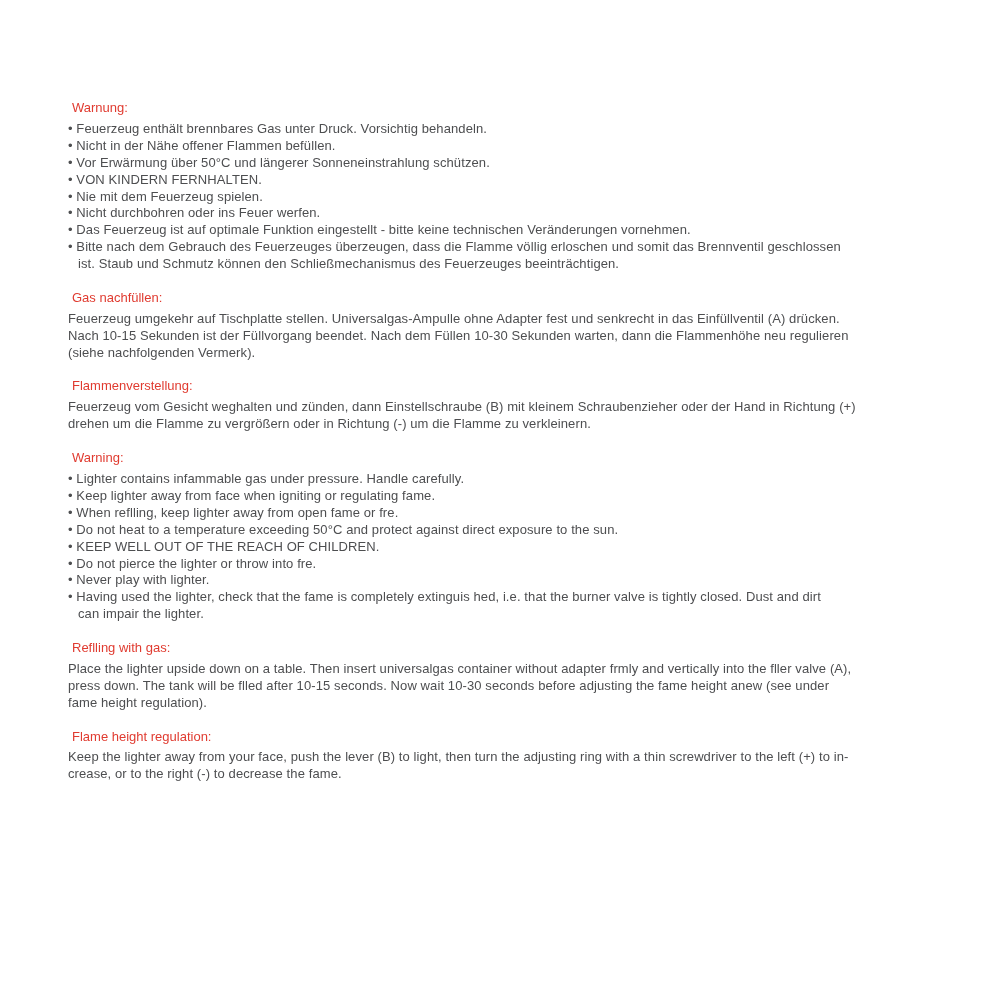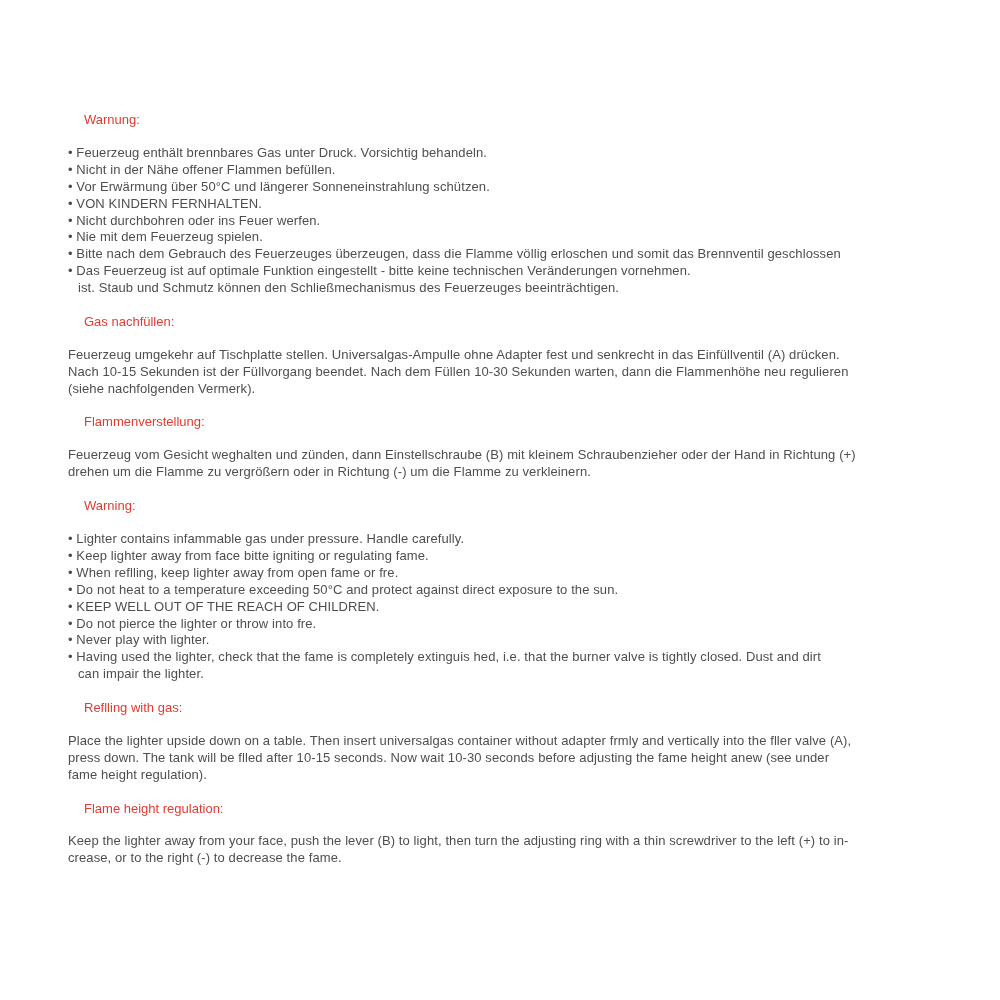--- a/index.html
+++ b/index.html
@@ -17,21 +17,21 @@
   }
   main.sheet {
     box-sizing: border-box;
     width: 1000px;
     height: 1000px;
     padding: 96px 40px 0 68px;
   }
   .section { margin: 0; }
   .section + .section { margin-top: 16.9px; }
   .heading {
-    margin: 16px;
+    margin: 4px;
     font-size: 13px;
     font-weight: 400;
     line-height: 16.9px;
     color: #e03b30;
     white-space: pre;
   }
   .line {
     font-size: 13px;
     line-height: 16.9px;
     white-space: pre;
@@ -43,41 +43,41 @@
 <body>
 
 <main class="sheet">
   <div id="sections">
       <section class="section">
         <h2 class="heading">Warnung:</h2>
         <div class="line">• Feuerzeug enthält brennbares Gas unter Druck. Vorsichtig behandeln.</div>
         <div class="line">• Nicht in der Nähe offener Flammen befüllen.</div>
         <div class="line">• Vor Erwärmung über 50°C und längerer Sonneneinstrahlung schützen.</div>
         <div class="line">• VON KINDERN FERNHALTEN.</div>
+        <div class="line">• Nie mit dem Feuerzeug spielen.</div>
         <div class="line">• Nicht durchbohren oder ins Feuer werfen.</div>
-        <div class="line">• Nie mit dem Feuerzeug spielen.</div>
+        <div class="line">• Das Feuerzeug ist auf optimale Funktion eingestellt - bitte keine technischen Veränderungen vornehmen.</div>
         <div class="line">• Bitte nach dem Gebrauch des Feuerzeuges überzeugen, dass die Flamme völlig erloschen und somit das Brennventil geschlossen</div>
-        <div class="line">• Das Feuerzeug ist auf optimale Funktion eingestellt - bitte keine technischen Veränderungen vornehmen.</div>
         <div class="line indent">ist. Staub und Schmutz können den Schließmechanismus des Feuerzeuges beeinträchtigen.</div>
       </section>
       <section class="section">
         <h2 class="heading">Gas nachfüllen:</h2>
         <div class="line">Feuerzeug umgekehr auf Tischplatte stellen. Universalgas-Ampulle ohne Adapter fest und senkrecht in das Einfüllventil (A) drücken.</div>
         <div class="line">Nach 10-15 Sekunden ist der Füllvorgang beendet. Nach dem Füllen 10-30 Sekunden warten, dann die Flammenhöhe neu regulieren</div>
         <div class="line">(siehe nachfolgenden Vermerk).</div>
       </section>
       <section class="section">
         <h2 class="heading">Flammenverstellung:</h2>
         <div class="line">Feuerzeug vom Gesicht weghalten und zünden, dann Einstellschraube (B) mit kleinem Schraubenzieher oder der Hand in Richtung (+)</div>
         <div class="line">drehen um die Flamme zu vergrößern oder in Richtung (-) um die Flamme zu verkleinern.</div>
       </section>
       <section class="section">
         <h2 class="heading">Warning:</h2>
         <div class="line">• Lighter contains infammable gas under pressure. Handle carefully.</div>
-        <div class="line">• Keep lighter away from face bitte igniting or regulating fame.</div>
+        <div class="line">• Keep lighter away from face when igniting or regulating fame.</div>
         <div class="line">• When reflling, keep lighter away from open fame or fre.</div>
         <div class="line">• Do not heat to a temperature exceeding 50°C and protect against direct exposure to the sun.</div>
         <div class="line">• KEEP WELL OUT OF THE REACH OF CHILDREN.</div>
         <div class="line">• Do not pierce the lighter or throw into fre.</div>
         <div class="line">• Never play with lighter.</div>
         <div class="line">• Having used the lighter, check that the fame is completely extinguis hed, i.e. that the burner valve is tightly closed. Dust and dirt</div>
         <div class="line indent">can impair the lighter.</div>
       </section>
       <section class="section">
         <h2 class="heading">Reflling with gas:</h2>

